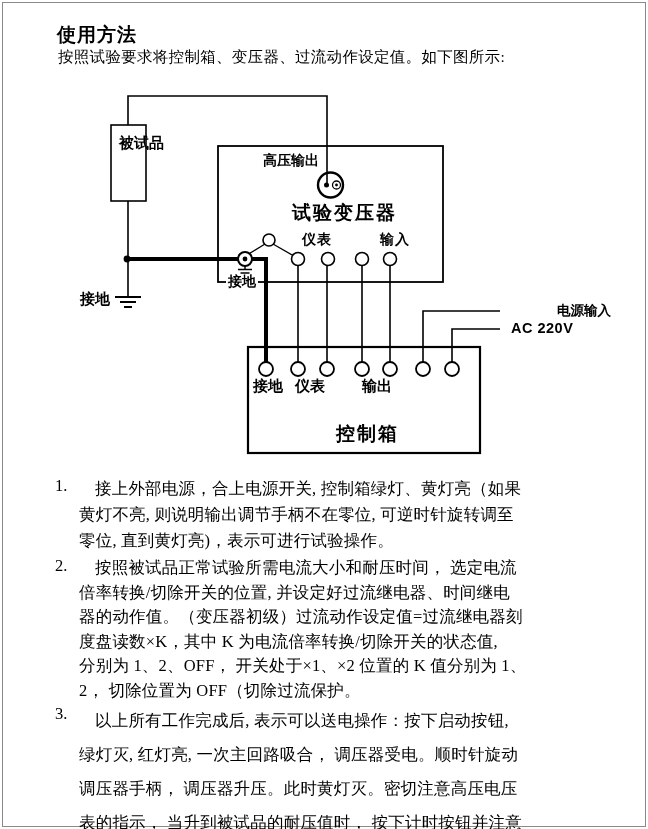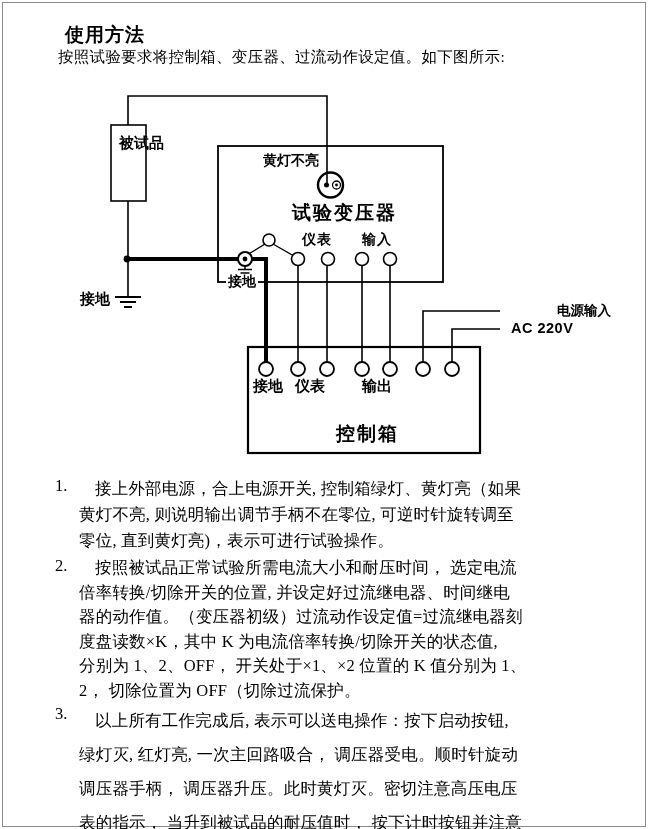--- a/index.html
+++ b/index.html
@@ -3,36 +3,36 @@
 <meta charset="utf-8">
 <style>
   html,body{margin:0;padding:0;}
   body{
     width:648px;height:829px;position:relative;background:#fff;
     font-family:"Liberation Serif","DejaVu Serif",serif;
     color:#000;overflow:hidden;
   }
   .page-border{position:absolute;inset:2px;border:1px solid #8a8a8a;pointer-events:none;}
   .page-title{
-    position:absolute;left:57px;top:9px;font-size:19px;letter-spacing:1px;margin-left:8px;
+    position:absolute;left:57px;top:9px;font-size:19px;letter-spacing:1px;
   }
   .intro{
     position:absolute;left:58px;top:47px;font-size:15.5px;white-space:pre;letter-spacing:0.3px;
   }
   .diagram{position:absolute;left:0;top:0;width:636px;height:470px;}
   .diagram svg{position:absolute;left:0;top:0;}
   .dlabel{
     position:absolute;font-family:"Liberation Sans","DejaVu Sans",sans-serif;
     font-weight:bold;white-space:pre;line-height:1.05;
   }
   .lbl-test-object{left:119px;top:132px;width:18px;font-size:15px;line-height:21.5px;word-break:break-all;text-align:center;}
   .lbl-hv{left:263px;top:153px;font-size:14px;}
   .lbl-transformer{left:292px;top:203px;font-size:19px;letter-spacing:2px;}
   .lbl-meter-t{left:302px;top:232px;font-size:14px;letter-spacing:1px;}
-  .lbl-input-t{left:362px;top:232px;font-size:14px;letter-spacing:1px;}
+  .lbl-input-t{left:380px;top:232px;font-size:14px;letter-spacing:1px;}
   .lbl-ground-t{left:226px;top:274px;font-size:14px;background:#fff;padding:0 2px;}
   .lbl-ground-l{left:80px;top:291px;font-size:15px;}
   .lbl-power{left:511px;top:304px;font-size:13.5px;padding-left:46px;}
   .lbl-ac{left:511px;top:321px;font-size:14.5px;letter-spacing:0.5px;}
   .lbl-ground-c{left:253px;top:378px;font-size:15px;}
   .lbl-meter-c{left:295px;top:378px;font-size:15px;}
   .lbl-output-c{left:362px;top:378px;font-size:15px;}
   .lbl-control{left:336px;top:424px;font-size:19px;letter-spacing:2px;text-align:center;}
   .instructions{position:absolute;left:55px;top:0;width:560px;}
   .instr-item{position:absolute;left:0;width:560px;}
@@ -129,21 +129,21 @@
     <g>
       <circle cx="330.5" cy="185" r="12.5" fill="#fff" stroke="#000" stroke-width="2.4"></circle>
       <line x1="327" y1="173" x2="327" y2="185" stroke="#000" stroke-width="1.6"></line>
       <circle cx="326.5" cy="185" r="2.5" fill="#000"></circle>
       <circle cx="336.5" cy="185" r="4" fill="none" stroke="#000" stroke-width="1.3"></circle>
       <circle cx="336.5" cy="185" r="1.4" fill="#000"></circle>
     </g>
   </svg>
 
   <div class="dlabel lbl-test-object">被试品</div>
-  <div class="dlabel lbl-hv">黄灯不亮</div>
+  <div class="dlabel lbl-hv">高压输出</div>
   <div class="dlabel lbl-transformer">试验变压器</div>
   <div class="dlabel lbl-meter-t">仪表</div>
   <div class="dlabel lbl-input-t">输入</div>
   <div class="dlabel lbl-ground-t">接地</div>
   <div class="dlabel lbl-ground-l">接地</div>
   <div class="dlabel lbl-power">电源输入</div>
   <div class="dlabel lbl-ac">AC 220V</div>
   <div class="dlabel lbl-ground-c">接地</div>
   <div class="dlabel lbl-meter-c">仪表</div>
   <div class="dlabel lbl-output-c">输出</div>

